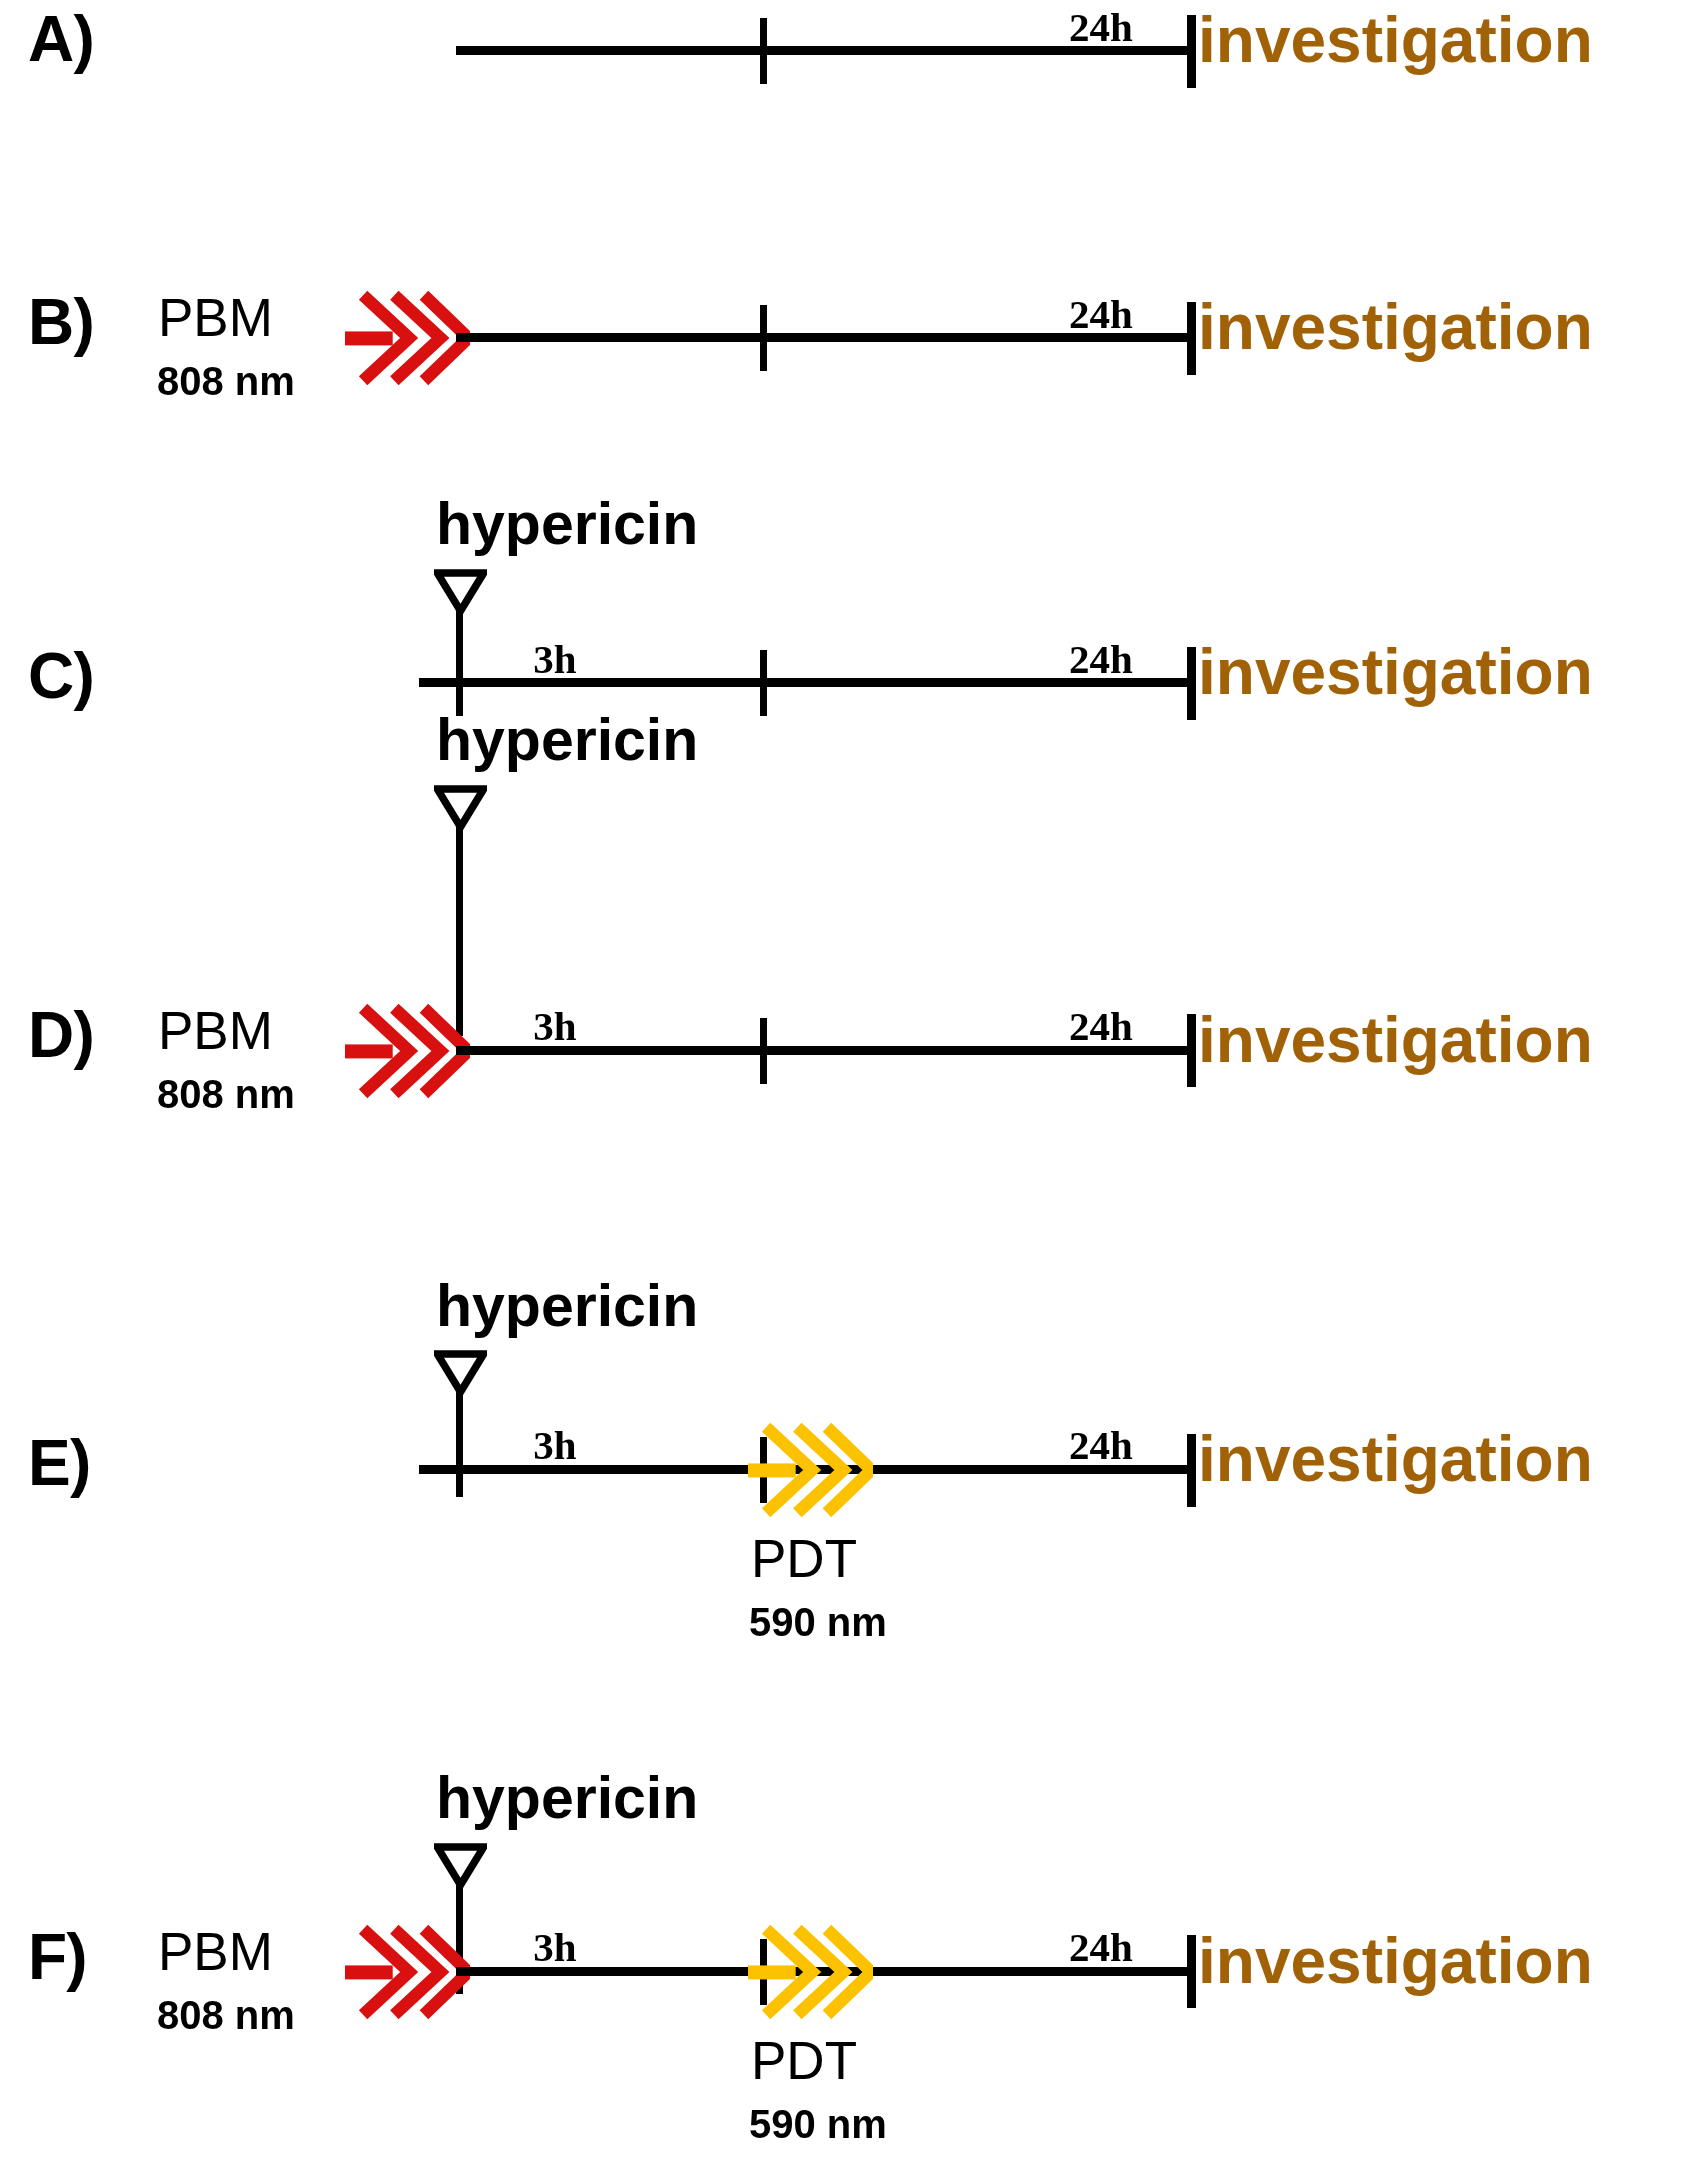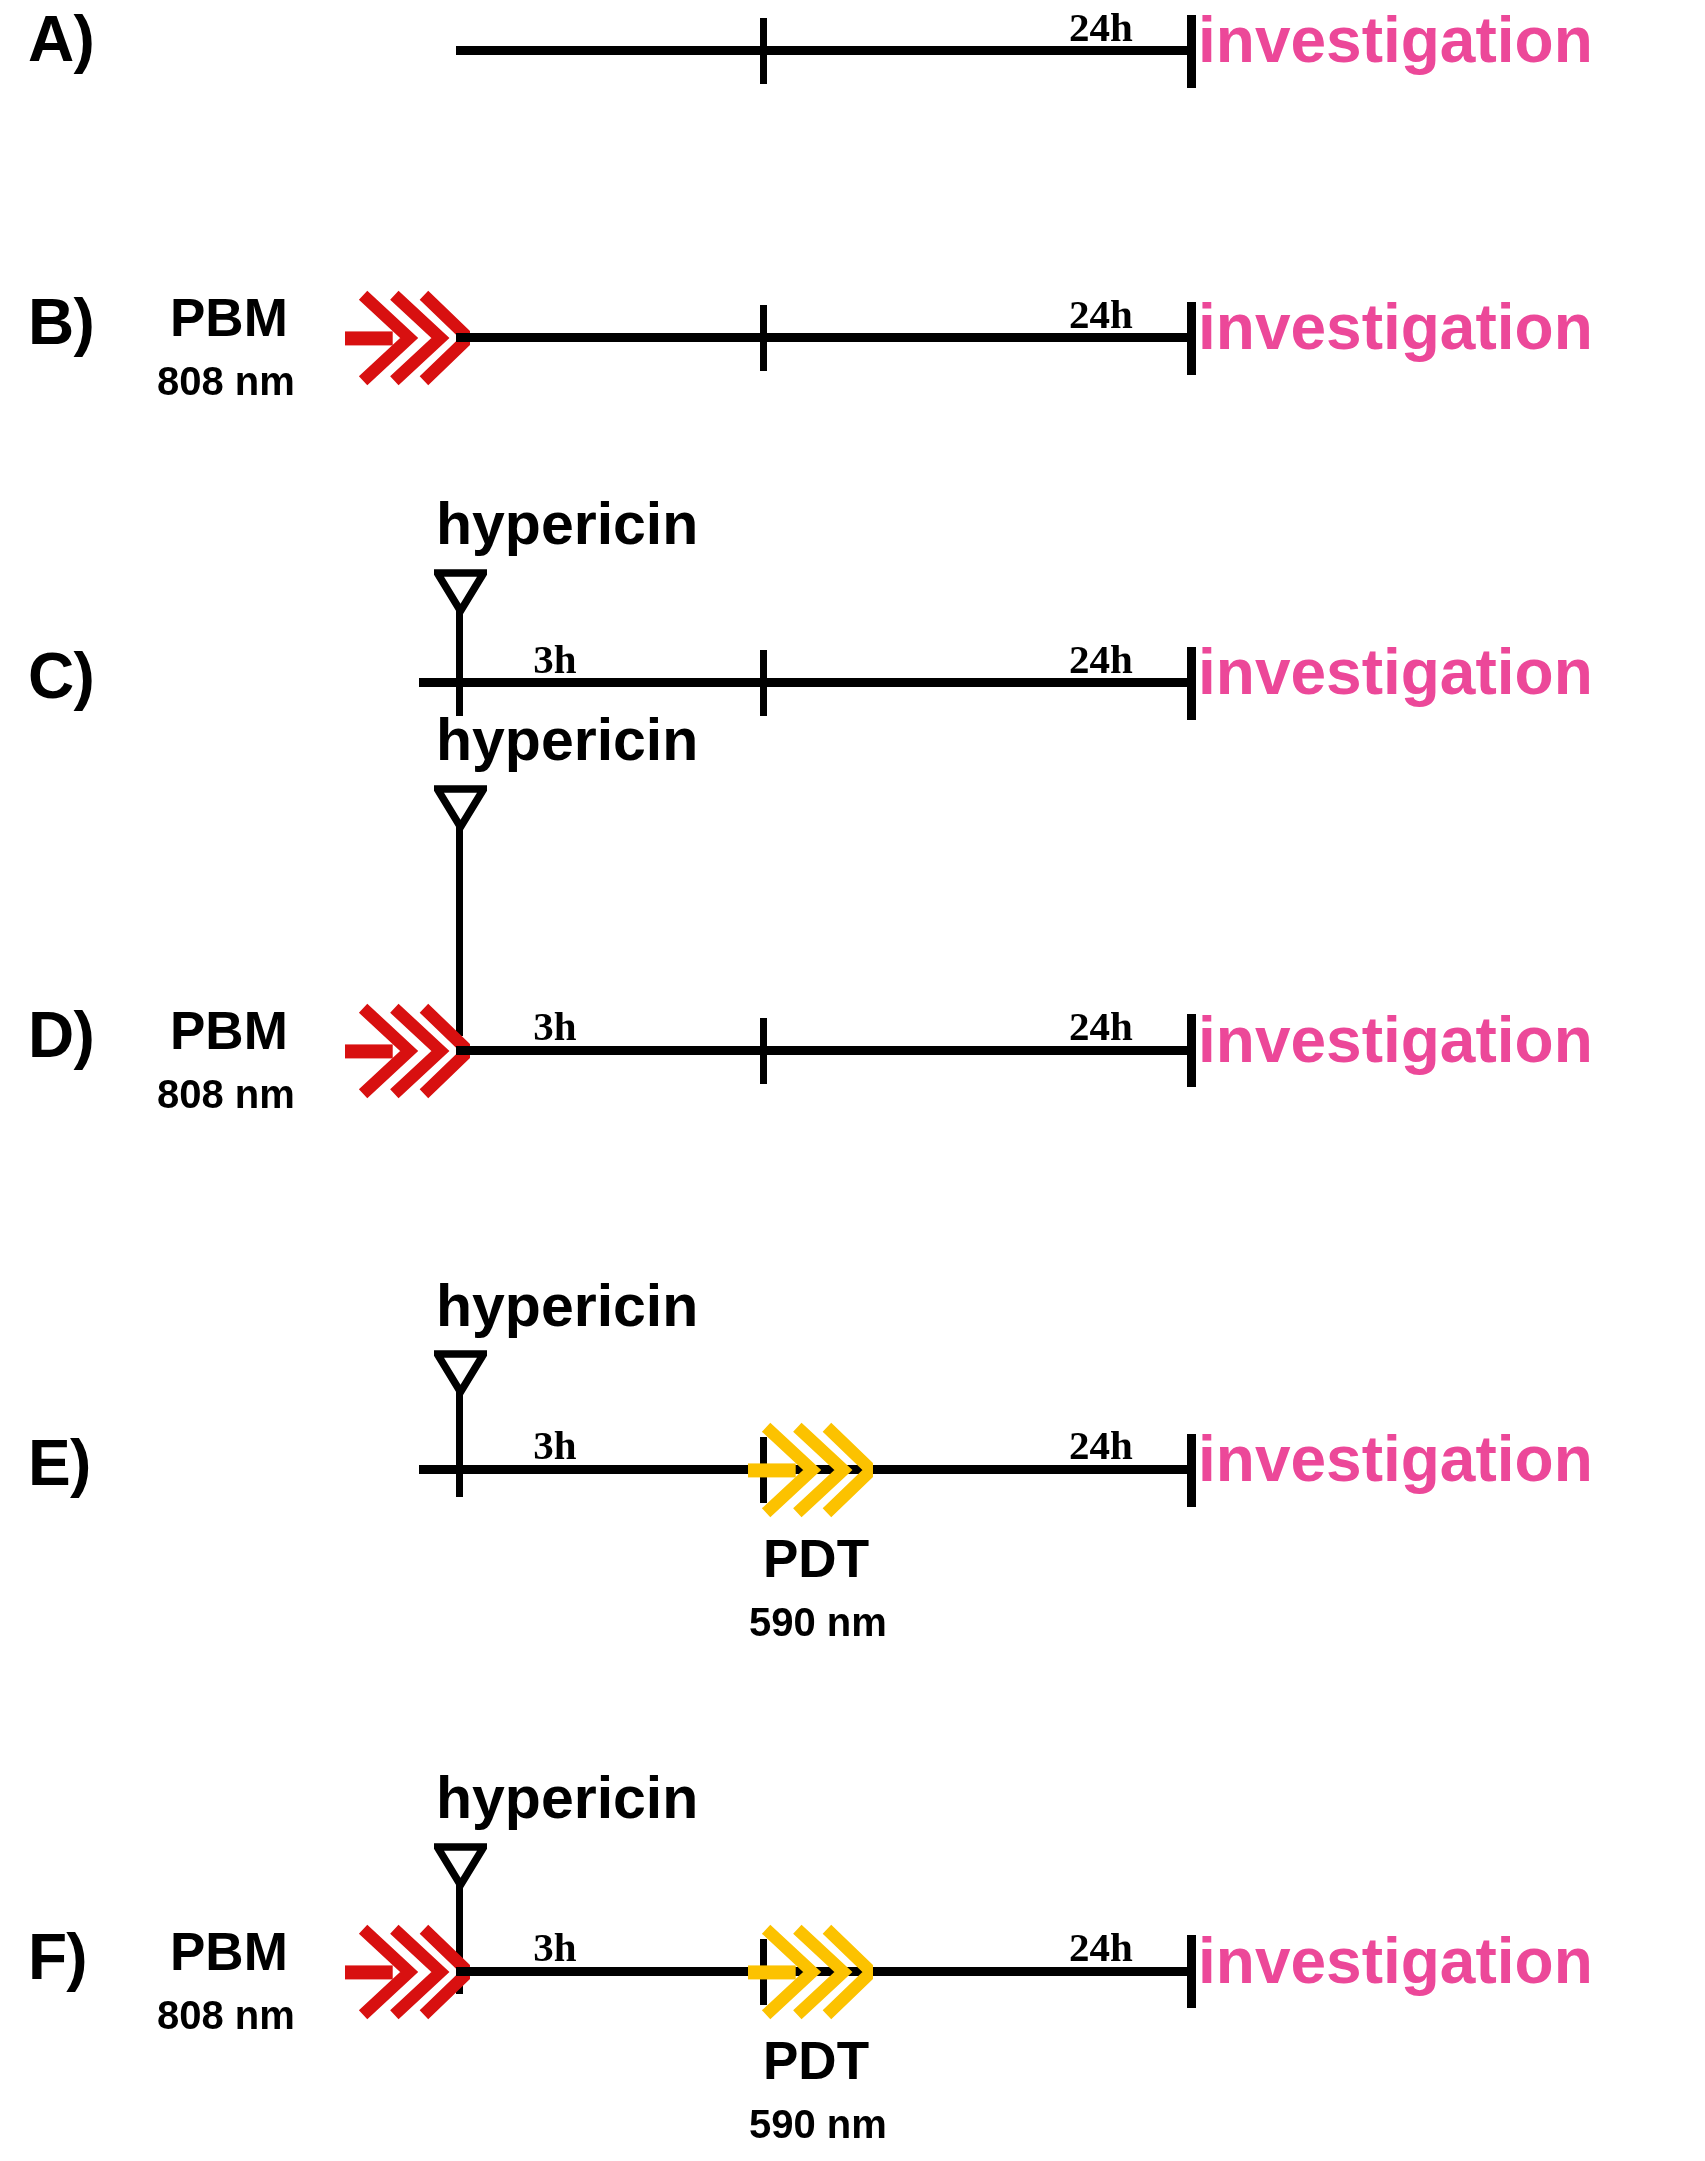--- a/index.html
+++ b/index.html
@@ -72,33 +72,32 @@
     text-align: center;
     font-family: Liberation Serif, serif;
   }
 
   
   .investigation {
     position: absolute;
     font-weight: bold;
     font-size: 64px;
     line-height: 1;
-    color: #ec4899;
+    color: #a16207;
     white-space: nowrap;
   }
 
   
   .tx-title {
     position: absolute;
-    font-weight: bold;
+    font-weight: normal;
     font-size: 53px;
     line-height: 1;
     color: #000;
     white-space: nowrap;
-    margin-left: 12px;
   }
   .tx-wave {
     position: absolute;
     font-weight: bold;
     font-size: 40px;
     line-height: 1;
     color: #000;
     white-space: nowrap;
   }
 

